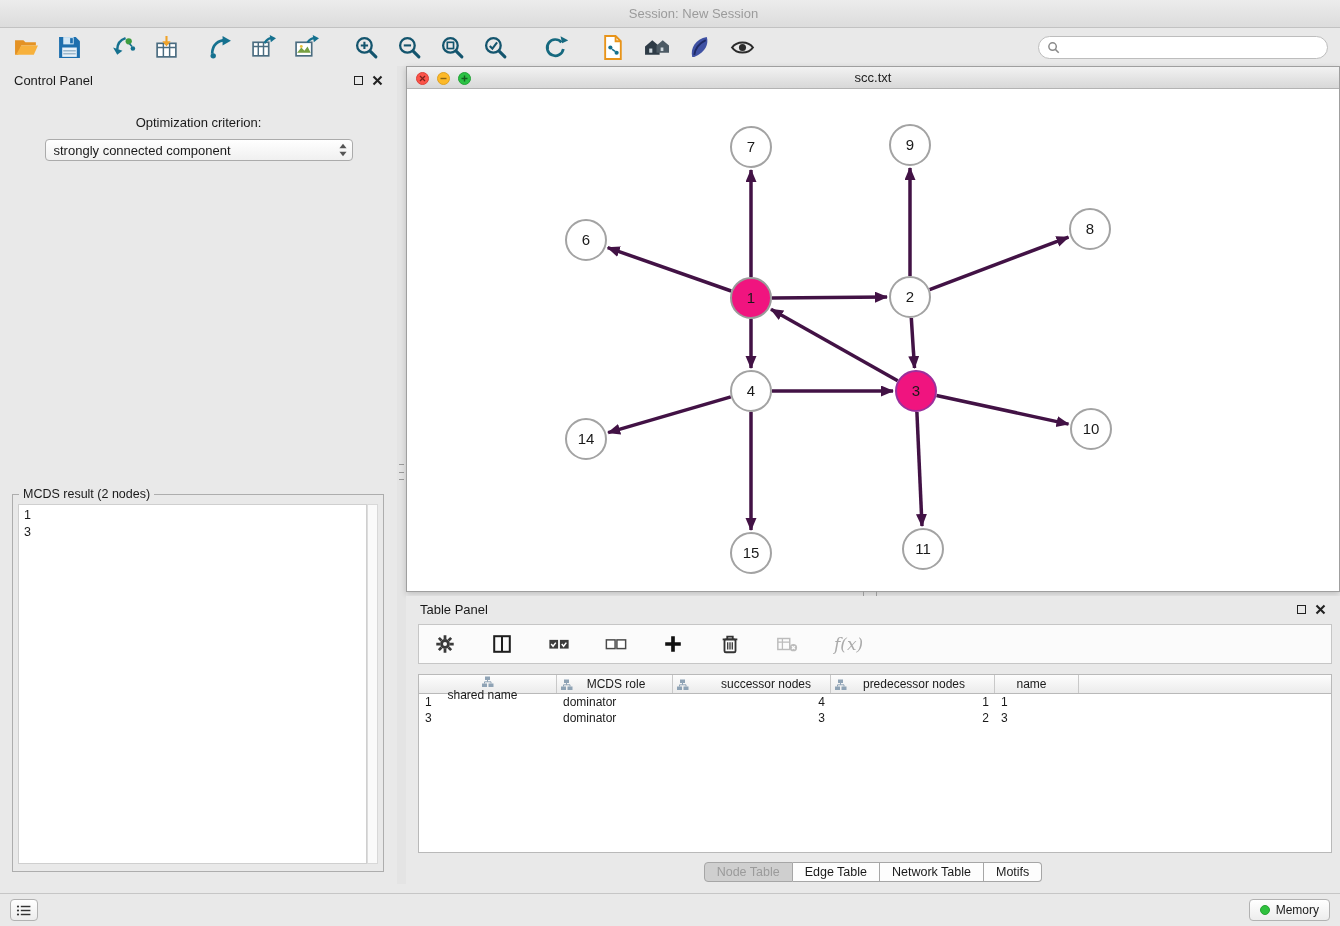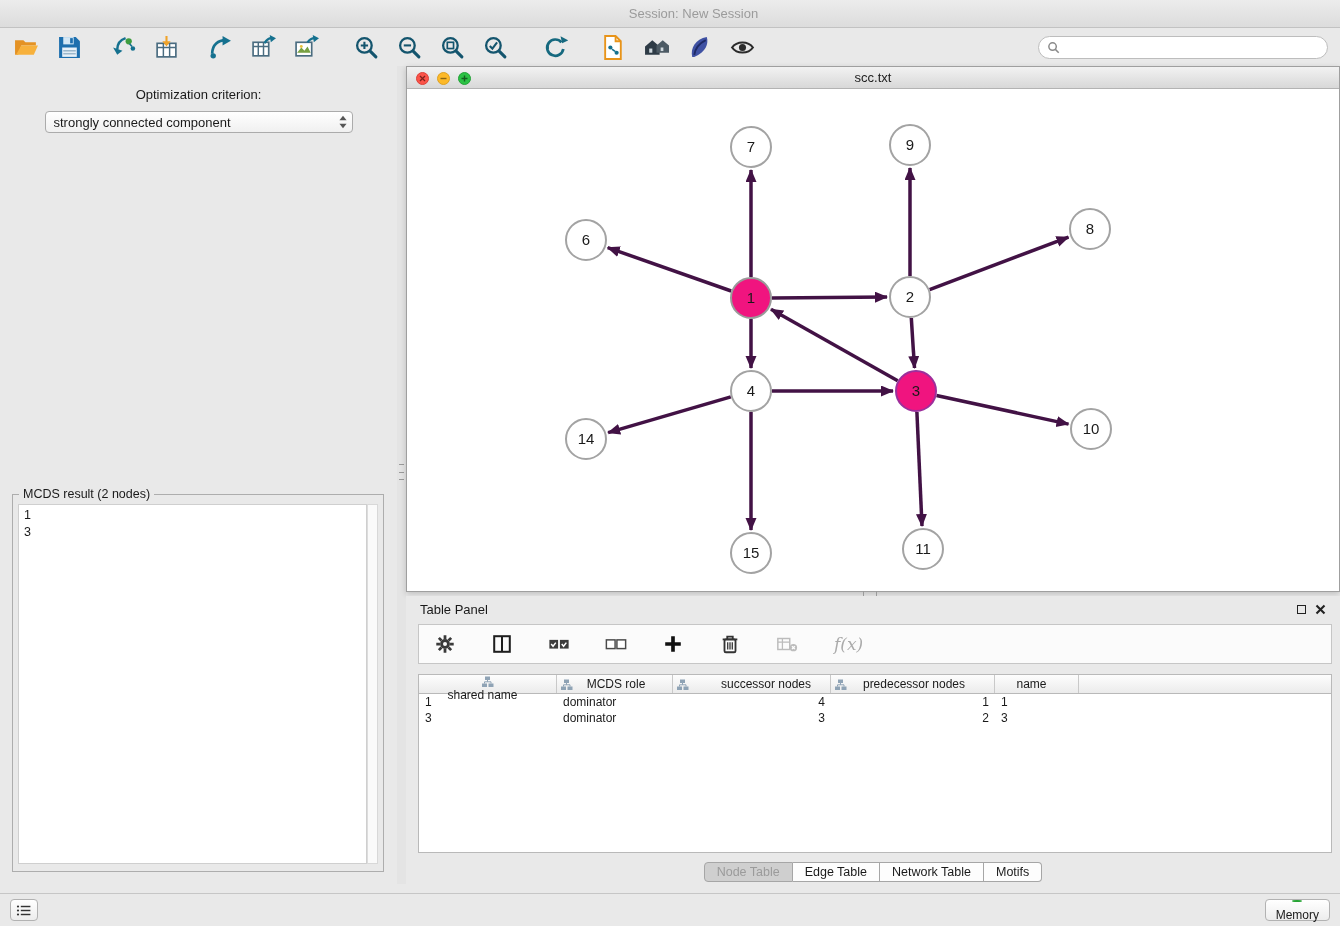--- a/index.html
+++ b/index.html
@@ -94,21 +94,21 @@
   .tp-tabs { position:absolute; bottom:4px; left:0; right:0; display:flex; justify-content:center; }
 
   
   .statusbar { position:absolute; left:0; bottom:0; right:0; height:33px; background:#e9e9e9;
     border-top:1px solid #c6c6c6; display:flex; align-items:center; padding:0 10px; }
   .sb-btn { width:28px; height:22px; border:1px solid #b2b2b2; border-radius:4px;
     background:linear-gradient(#ffffff,#ededed); display:flex; align-items:center; justify-content:center; }
   .sb-btn svg { width:16px; height:13px; }
   .memory-btn { margin-left:auto; height:22px; border:1px solid #b2b2b2; border-radius:4px;
     background:linear-gradient(#ffffff,#ededed); display:flex; align-items:center; gap:6px;
-    padding:0 10px; font-size:12px;flex-direction:column; }
+    padding:0 10px; font-size:12px; }
   .green-dot { width:10px; height:10px; border-radius:50%; background:#2fc13e; border:1px solid #27a334; }
 </style>
 <title>Session: New Session</title></head>
 <body>
 
 <div class="titlebar">
   <span>Session: New Session</span>
 </div>
 
 <div class="toolbar">
@@ -253,20 +253,31 @@
   <div class="searchbox">
     <svg viewBox="0 0 14 14">
       <circle cx="6" cy="6" r="4" fill="none" stroke="#8a8a8a" stroke-width="1.6"></circle>
       <path d="M9 9l3.6 3.6" stroke="#8a8a8a" stroke-width="1.6"></path>
     </svg>
     <input type="text" value="" style="">
   </div>
 </div>
 
 <div class="control-panel">
+  <div class="cp-header">
+    <span>Control Panel</span>
+    <span class="panel-btns">
+      <span class="float-box"></span>
+      <span class="close-x">
+        <svg viewBox="0 0 11 11">
+            <path d="M1.5 1.5l8 8M9.5 1.5l-8 8" stroke="#222" stroke-width="2.1"></path>
+          </svg>
+      </span>
+    </span>
+  </div>
 
 
   <div class="opt-label">Optimization criterion:</div>
 
   <div class="dropdown">
     <span class="dd-label">strongly connected component</span>
     <svg viewBox="0 0 14 18">
       <path d="M7 2l4 5H3z" fill="#555"></path>
       <path d="M7 16l-4-5h8z" fill="#555"></path>
     </svg>

